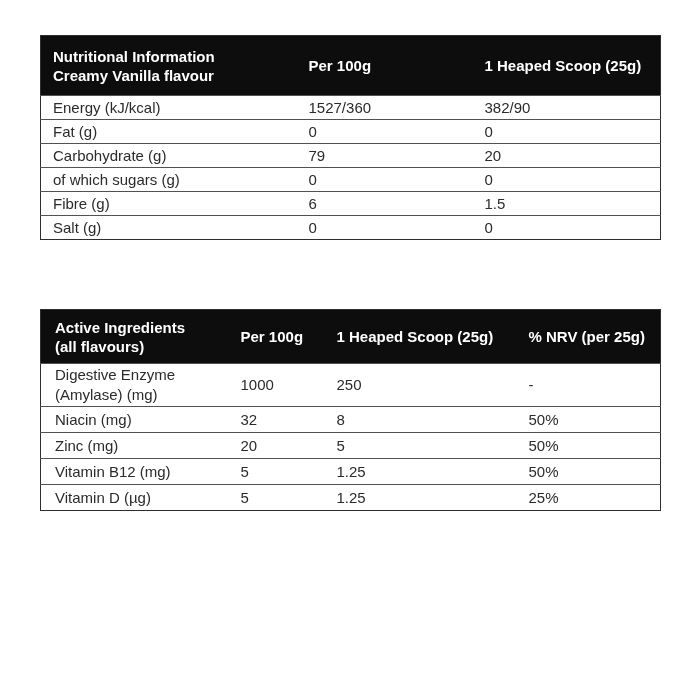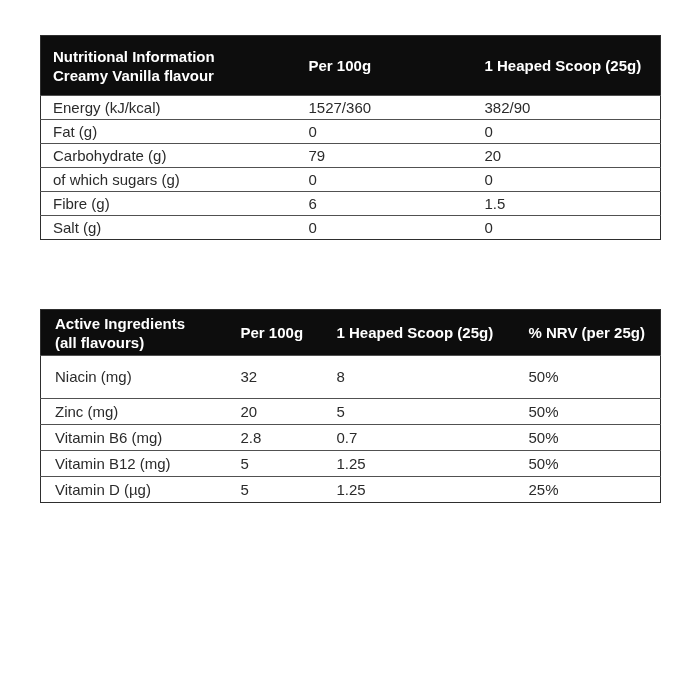--- a/index.html
+++ b/index.html
@@ -43,21 +43,21 @@
   }
   .title-cell div {
     line-height: 19px;
   }
   
   #table1 { top: 35px; }
   #table1 thead tr { height: 60px; }
   #table1 tbody tr { height: 24px; }
   
   #table2 { top: 309px; }
-  #table2 thead tr { height: 46px; margin-left: 32px; }
+  #table2 thead tr { height: 54px; margin-left: 32px; }
   #table2 tbody tr { height: 26px; }
   #table2 tbody tr:first-child { height: 43px; }
   #table2 th, #table2 td { padding-left: 14px; }
   #table2 tbody tr:first-child td { line-height: 20px; }
 </style>
 </head>
 <body>
 
 <table id="table1" class="label-table">
   <colgroup>
@@ -122,35 +122,35 @@
         <div>Active Ingredients</div>
         <div>(all flavours)</div>
       </th>
       <th>Per 100g</th>
       <th>1 Heaped Scoop (25g)</th>
       <th>% NRV (per 25g)</th>
     </tr>
   </thead>
   <tbody>
     <tr>
+      <td>Digestive Enzyme (Amylase) (mg)</td>
+      <td>1000</td>
+      <td>250</td>
+      <td>-</td>
+    </tr>
+    <tr>
       <td>Niacin (mg)</td>
       <td>32</td>
       <td>8</td>
       <td>50%</td>
     </tr>
     <tr>
       <td>Zinc (mg)</td>
       <td>20</td>
       <td>5</td>
-      <td>50%</td>
-    </tr>
-    <tr>
-      <td>Vitamin B6 (mg)</td>
-      <td>2.8</td>
-      <td>0.7</td>
       <td>50%</td>
     </tr>
     <tr>
       <td>Vitamin B12 (mg)</td>
       <td>5</td>
       <td>1.25</td>
       <td>50%</td>
     </tr>
     <tr>
       <td>Vitamin D (µg)</td>

